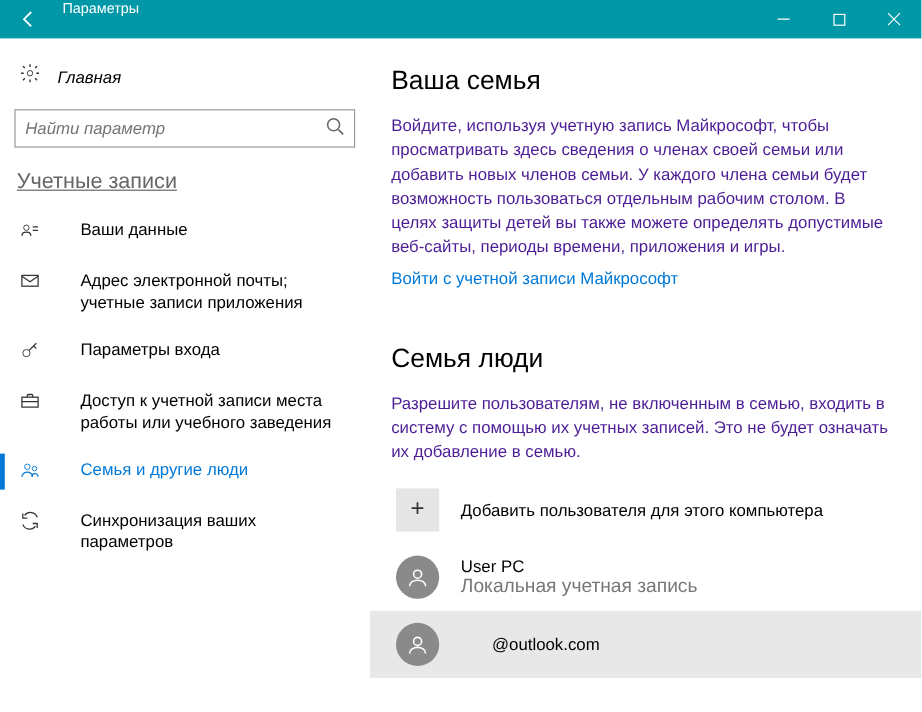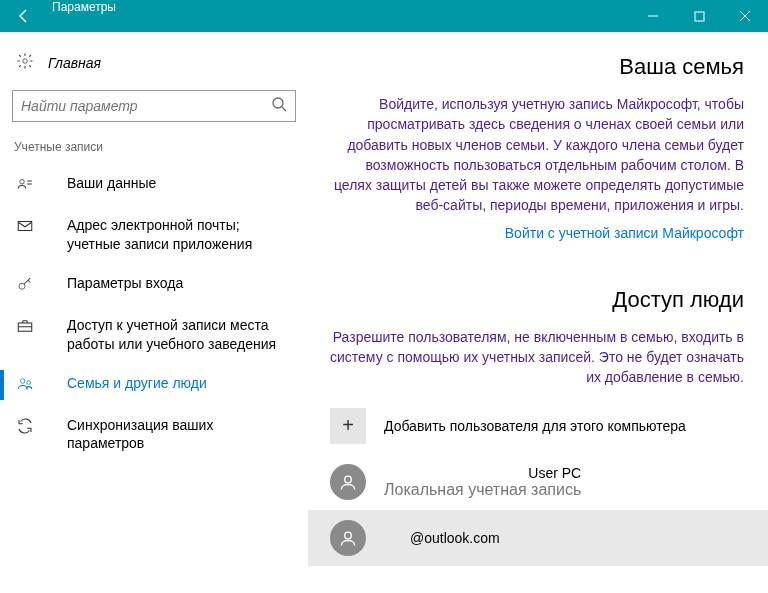--- a/index.html
+++ b/index.html
@@ -14,32 +14,32 @@
 .content { display: flex; height: calc(100% - 32px); }
 .sidebar { width: 308px; padding: 16px 10px 0 10px; }
 .home-row { display: flex; align-items: center; gap: 14px; padding: 4px 6px 12px 6px; }
 .home-row .lbl { font-size: 14px; font-style: italic; }
 .gear svg { stroke: #333; fill: none; }
 
 .searchbox { margin: 4px 2px 18px 2px; border: 1px solid #999; height: 32px; display: flex; align-items: center; padding: 0 8px; }
 .searchbox input { border: none; outline: none; flex: 1; font-size: 14px; font-style: italic; color: #c2410c; background: transparent; }
 .searchbox .sicon svg { stroke: #666; fill: none; }
 
-.section-label { color: #666; font-size: 12px; padding: 0 4px 10px 4px; }
+.section-label { color: #666; font-size: 18px; padding: 0 4px 10px 4px; text-decoration: underline; }
 
 .nav { list-style: none; }
 .nav li { display: flex; align-items: flex-start; gap: 33px; padding: 10px 6px; font-size: 14px; cursor: pointer; position: relative; }
 .nav li .icn { width: 18px; flex: 0 0 18px; margin-top: 1px; }
 .nav li .icn svg { stroke: #333; fill: none; }
 .nav li .txt { line-height: 1.35; }
 .nav li.active { color: #0078d7; }
 .nav li.active .icn svg { stroke: #0078d7; }
 .nav li.active::before { content: ""; position: absolute; left: -10px; top: 6px; bottom: 6px; width: 4px; background: #0078d7; }
 
-.main { flex: 1; padding: 22px 24px 0 18px; overflow-y: auto; text-align: right; }
+.main { flex: 1; padding: 22px 24px 0 18px; overflow-y: auto; }
 h2 { font-weight: 400; font-size: 22px; margin-bottom: 14px; }
 .para { font-size: 14px; line-height: 1.45; color: #4c1d95; margin-bottom: 8px; }
 .link { color: #0078d7; font-size: 14px; cursor: pointer; display: inline-block; margin-bottom: 28px; }
 
 .block2 { margin-top: 18px; }
 .actionrow, .userrow { display: flex; align-items: center; gap: 18px; padding: 10px 4px; }
 .plusbox { width: 36px; height: 36px; background: #e5e5e5; display: flex; align-items: center; justify-content: center; font-size: 20px; color: #333; }
 .actionlabel { font-size: 14px; }
 .avatar { width: 36px; height: 36px; border-radius: 50%; background: #8a8a8a; display: flex; align-items: center; justify-content: center; }
 .avatar svg { stroke: #fff; fill: none; }
@@ -143,21 +143,21 @@
       </li>
     </ul>
   </div>
 
   <div class="main">
     <h2>Ваша семья</h2>
     <p class="para">Войдите, используя учетную запись Майкрософт, чтобы просматривать здесь сведения о членах своей семьи или добавить новых членов семьи. У каждого члена семьи будет возможность пользоваться отдельным рабочим столом. В целях защиты детей вы также можете определять допустимые веб-сайты, периоды времени, приложения и игры.</p>
     <span class="link">Войти с учетной записи Майкрософт</span>
 
     <div class="block2">
-      <h2>Доступ люди</h2>
+      <h2>Семья люди</h2>
       <p class="para">Разрешите пользователям, не включенным в семью, входить в систему с помощью их учетных записей. Это не будет означать их добавление в семью.</p>
 
       <div class="actionrow" style="margin-top:10px;">
         <div class="plusbox">+</div>
         <div class="actionlabel">Добавить пользователя для этого компьютера</div>
       </div>
 
       <div class="userrow">
         <div class="avatar">
           <svg width="20" height="20" viewBox="0 0 24 24">

